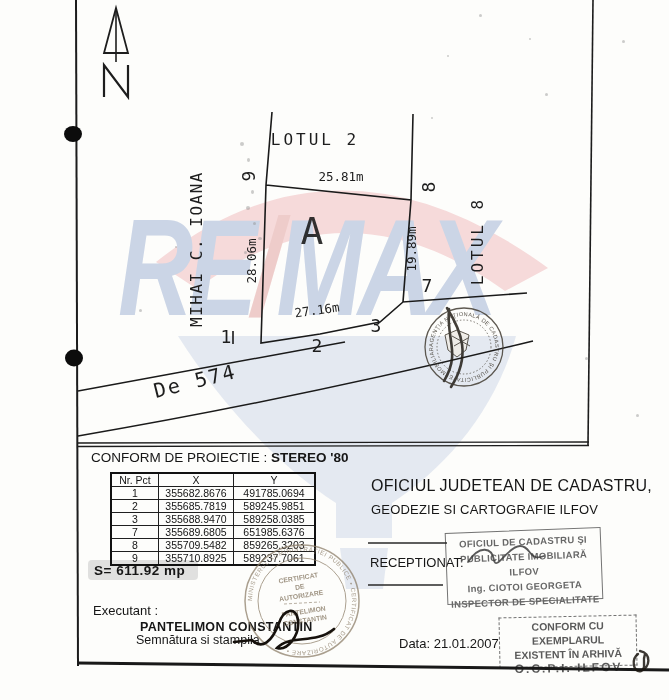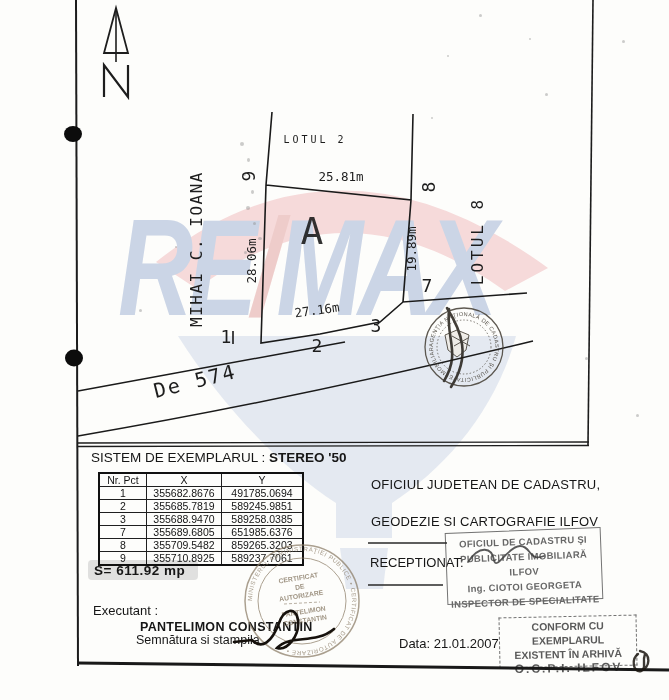--- a/index.html
+++ b/index.html
@@ -14,21 +14,21 @@
   
   .doc{position:absolute;color:#161616;white-space:nowrap;z-index:2;}
   .bold{font-weight:bold;}
   
   #remax{position:absolute;left:118px;top:190px;z-index:1;
          font:italic bold 104px "Liberation Sans",sans-serif;letter-spacing:-5px;
          transform:scaleY(1.32);transform-origin:top left;white-space:nowrap;}
   #remax .b{color:#cbd5e6;}
   #remax .r{color:#eeccca;}
   
-  table.coords{border-collapse:collapse;background:transparent;}
+  table.coords{border-collapse:collapse;background:transparent;margin-left:12px;}
   table.coords th,table.coords td{border:1.3px solid #1f1f1f;font:10.5px "Liberation Sans",sans-serif;
        color:#141414;text-align:center;padding:0 3px;height:12px;line-height:12px;}
   table.coords{border:2px solid #111;}
   
   .stampbox{position:absolute;z-index:2;text-align:center;color:#4e4e4e;opacity:.85;}
   #recstamp{left:446px;top:530px;width:154px;height:67px;border:1.6px solid #5c5c5c;
             transform:rotate(-2.2deg);font:bold 9.5px "Liberation Sans",sans-serif;
             line-height:15px;padding-top:3px;letter-spacing:.3px;}
   #confstamp{left:499px;top:616px;width:136px;height:47px;border:1.6px dashed #5a5a5a;
              transform:rotate(-1.2deg);font:bold 10.5px "Liberation Sans",sans-serif;
@@ -60,39 +60,39 @@
 <div class="speck" style="left:246px;top:206px;width:4px;height:4px"></div>
 <div class="speck" style="left:253px;top:222px;width:3px;height:3px"></div>
 <div class="speck" style="left:258px;top:237px;width:4px;height:3px"></div>
 <div class="speck" style="left:244px;top:251px;width:3px;height:3px"></div>
 <div class="speck" style="left:431px;top:117px;width:2px;height:2px"></div>
 <div class="speck" style="left:585px;top:357px;width:3px;height:3px"></div>
 <div class="speck" style="left:636px;top:414px;width:3px;height:3px"></div>
 <div class="speck" style="left:175px;top:246px;width:2px;height:2px"></div>
 <div class="speck" style="left:139px;top:309px;width:3px;height:3px"></div>
 
-<div class="cad" style="left:315px;top:139px;font-size:10px;letter-spacing:3px">LOTUL 2</div>
+<div class="cad" style="left:315px;top:139px;font-size:16px;letter-spacing:3px">LOTUL 2</div>
 <div class="cad rot" style="left:477px;top:241px;font-size:16px;letter-spacing:3px">LOTUL 8</div>
 <div class="cad rot" style="left:196px;top:249px;font-size:16px;letter-spacing:1.5px">MIHAI C. IOANA</div>
 <div class="cad" style="left:312px;top:231px;font-size:38px;opacity:.9">A</div>
 <div class="cad" style="left:341px;top:176px;font-size:12.5px">25.81m</div>
 <div class="cad rot" style="left:251px;top:261px;font-size:12.5px">28.06m</div>
 <div class="cad rot" style="left:411px;top:249px;font-size:12.5px">19.89m</div>
 <div class="cad" style="left:317px;top:310px;font-size:12.5px;transform:translate(-50%,-50%) rotate(-8deg)">27.16m</div>
 <div class="cad rot" style="left:248px;top:176px;font-size:18px">9</div>
 <div class="cad rot" style="left:428px;top:187px;font-size:18px">8</div>
 <div class="cad" style="left:427px;top:285px;font-size:18px">7</div>
 <div class="cad" style="left:226px;top:336px;font-size:18px">1</div>
 <div class="cad" style="left:317px;top:345px;font-size:18px">2</div>
 <div class="cad" style="left:376px;top:325px;font-size:18px">3</div>
 <div class="cad" style="left:195px;top:381px;font-size:20px;letter-spacing:2px;transform:translate(-50%,-50%) rotate(-14deg)">De 574</div>
 
 <div class="doc" style="left:91px;top:450px;font-size:13.5px">
-  <span>SISTEM  DE EXEMPLARUL :</span>
-  <span class="bold">STEREO '50</span>
+  <span>CONFORM  DE PROIECTIE :</span>
+  <span class="bold">STEREO '80</span>
 </div>
 
 <table class="coords" style="position:absolute;left:98px;top:472px;z-index:2">
   <thead>
     <tr>
       <th style="width:40px">Nr. Pct</th>
       <th style="width:68px">X</th>
       <th style="width:74px">Y</th>
     </tr>
   </thead>
@@ -126,22 +126,22 @@
         <td>9</td>
         <td>355710.8925</td>
         <td>589237.7061</td>
       </tr>
     </tbody>
 </table>
 
 <div class="smudge" style="left:88px;top:560px;width:110px;height:20px"></div>
 <div class="doc bold" style="left:94px;top:563px;font-size:13.5px;letter-spacing:.5px">S=  611.92 mp</div>
 
-<div class="doc" style="left:371px;top:477px;font-size:13px;letter-spacing:.2px">OFICIUL JUDETEAN DE CADASTRU,</div>
-<div class="doc" style="left:371px;top:514px;font-size:13px;letter-spacing:.2px">GEODEZIE SI CARTOGRAFIE ILFOV</div>
+<div class="doc" style="left:371px;top:477px;font-size:16px;letter-spacing:.2px">OFICIUL JUDETEAN DE CADASTRU,</div>
+<div class="doc" style="left:371px;top:502px;font-size:13px;letter-spacing:.2px">GEODEZIE SI CARTOGRAFIE ILFOV</div>
 
 <div class="doc" style="left:370px;top:555px;font-size:13px;font-weight:400">RECEPTIONAT:</div>
 
 <div class="stampbox" id="recstamp">
   <div>OFICIUL DE CADASTRU ŞI</div>
   <div>PUBLICITATE IMOBILIARĂ ILFOV</div>
   <div>Ing. CIOTOI GEORGETA</div>
   <div>INSPECTOR DE SPECIALITATE</div>
 </div>
 

